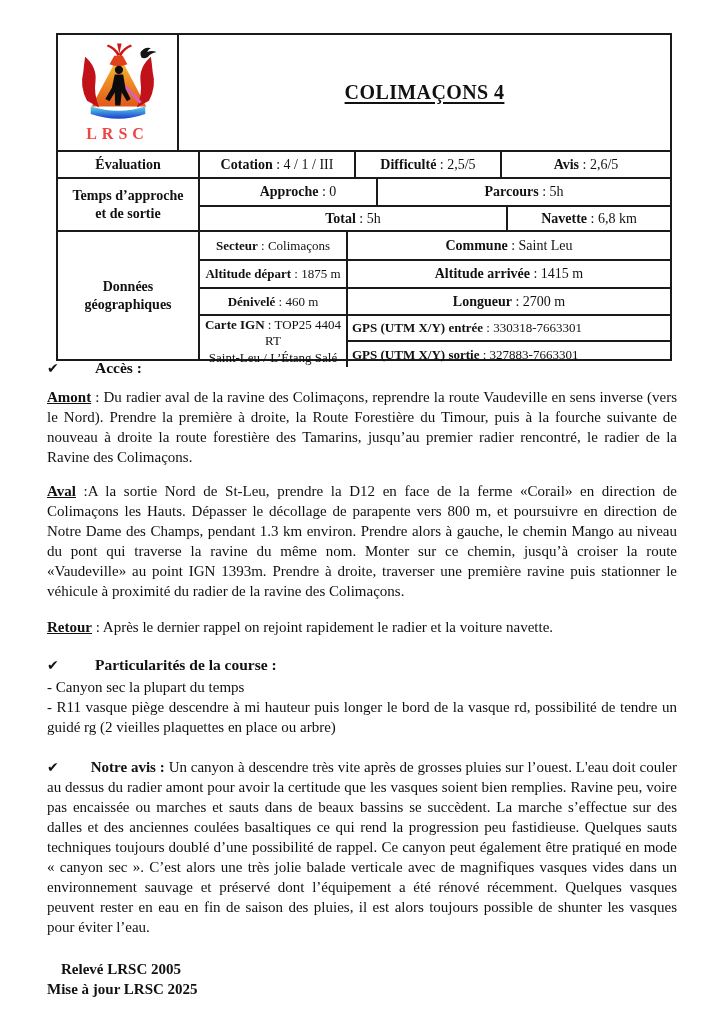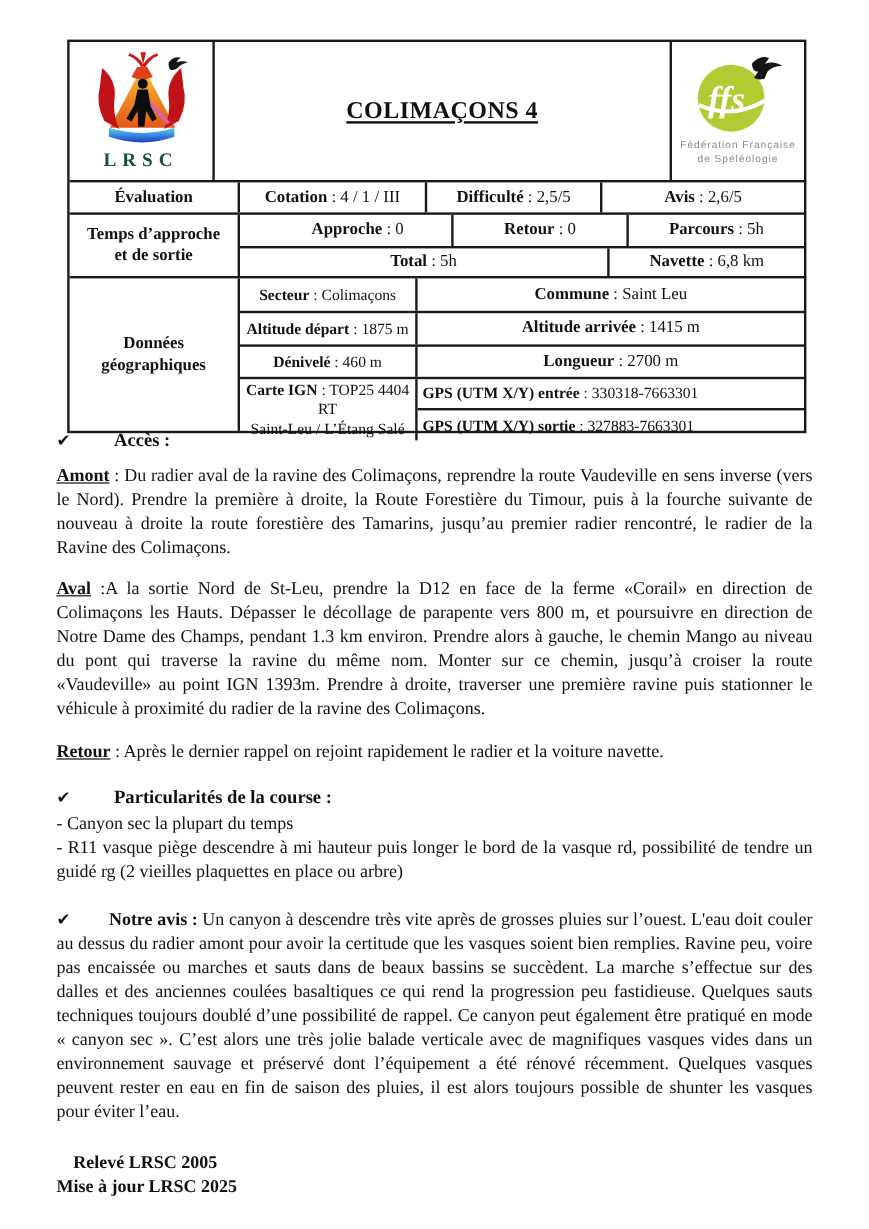--- a/index.html
+++ b/index.html
@@ -120,36 +120,24 @@
           <path d="M74 10 q5 -6 11 -4 q-3 1 -4 4 q5 -2 10 0 q-6 1 -9 5 q-4 3 -7 1 q-1.5 -3 -1 -6 z" fill="#151515"></path>
           <path d="M51 13 L80 68 L22 68 Z" fill="url(#gv)"></path>
           <path d="M46 14 h9 l5 9 q-10 4 -19 0 z" fill="#e0401b"></path>
           <path d="M15 15 q13 11 11 27 q-2 13 4 27 l-13 -7 q-8 -16 -4 -30 q1 -10 2 -17 z" fill="#c11119"></path>
           <path d="M85 15 q-13 11 -11 27 q2 13 -4 27 l13 -7 q8 -16 4 -30 q-1 -10 -2 -17 z" fill="#c11119"></path>
           <path d="M57 46 L74 64" stroke="#da5fc0" stroke-width="3" fill="none"></path>
           <circle cx="51" cy="29" r="4.4" fill="#0c0c0c"></circle>
           <path d="M46.5 34 l9 0 l2.5 15 l5.5 11 l-4 2.5 l-5.5 -9.5 l-1.5 14 l-5.5 0 l-0.5 -14 l-5.5 9.5 l-4.5 -2.5 l7 -12 z" fill="#0c0c0c"></path>
           <path d="M21 68 q30 9 58 0 l0 8 q-28 10 -58 0 z" fill="url(#gw)"></path>
         </svg>
-        <div class="lrsc-word" style="color:#14532d;">LRSC</div>
+        <div class="lrsc-word" style="color:#ef4444;">LRSC</div>
       </div>
       <div class="c title-cell">
         <div class="doc-title">COLIMAÇONS 4</div>
-      </div>
-      <div class="c ffs-cell">
-        <svg width="96" height="64" viewBox="0 0 100 66">
-          <circle cx="44" cy="36" r="29" fill="#b4ca33"></circle>
-          <path d="M62 6 q7 -8 15 -5 l-3.5 5 q8 -3 15 2 q-9 0 -13 5 l-2.5 6 q-6 2 -9 -1 l3.5 -5 q-5 0 -5.5 -7 z" fill="#151515"></path>
-          <text x="24" y="47" font-family="'Liberation Serif',serif" font-style="italic" font-weight="bold" font-size="31" fill="#ffffff">ffs</text>
-          <path d="M16 42 q30 13 59 -5" stroke="#ffffff" stroke-width="3.5" fill="none"></path>
-        </svg>
-        <div class="ffs-caption" style="color:#8b8b7f;">
-          <div>Fédération Française</div>
-          <div>de Spéléologie</div>
-        </div>
       </div>
     </div>
 
     <div class="trow r-eval">
       <div class="c w-left nowrap">
         <span class="lbl">Évaluation</span>
       </div>
       <div class="c w-a nowrap">
         <span><span class="lbl">Cotation</span><span> : 4 / 1 / III</span></span>
       </div>
@@ -163,23 +151,20 @@
 
     <div class="trow r-temps">
       <div class="c w-left twoline">
         <span class="lbl"><span>Temps d’approche</span><br>
         <span>et de sortie</span></span>
       </div>
       <div class="subcol">
         <div class="subrow sub-26">
           <div class="c w-a nowrap" style="border-left:none;margin-left:20px;">
             <span><span class="lbl">Approche</span><span> : 0</span></span>
-          </div>
-          <div class="c w-b nowrap">
-            <span><span class="lbl">Retour</span><span> : 0</span></span>
           </div>
           <div class="c grow nowrap">
             <span><span class="lbl">Parcours</span><span> : 5h</span></span>
           </div>
         </div>
         <div class="subrow sub-25">
           <div class="c nowrap" style="border-left:none;width:306px;flex:none;">
             <span><span class="lbl">Total</span><span> : 5h</span></span>
           </div>
           <div class="c grow nowrap">

